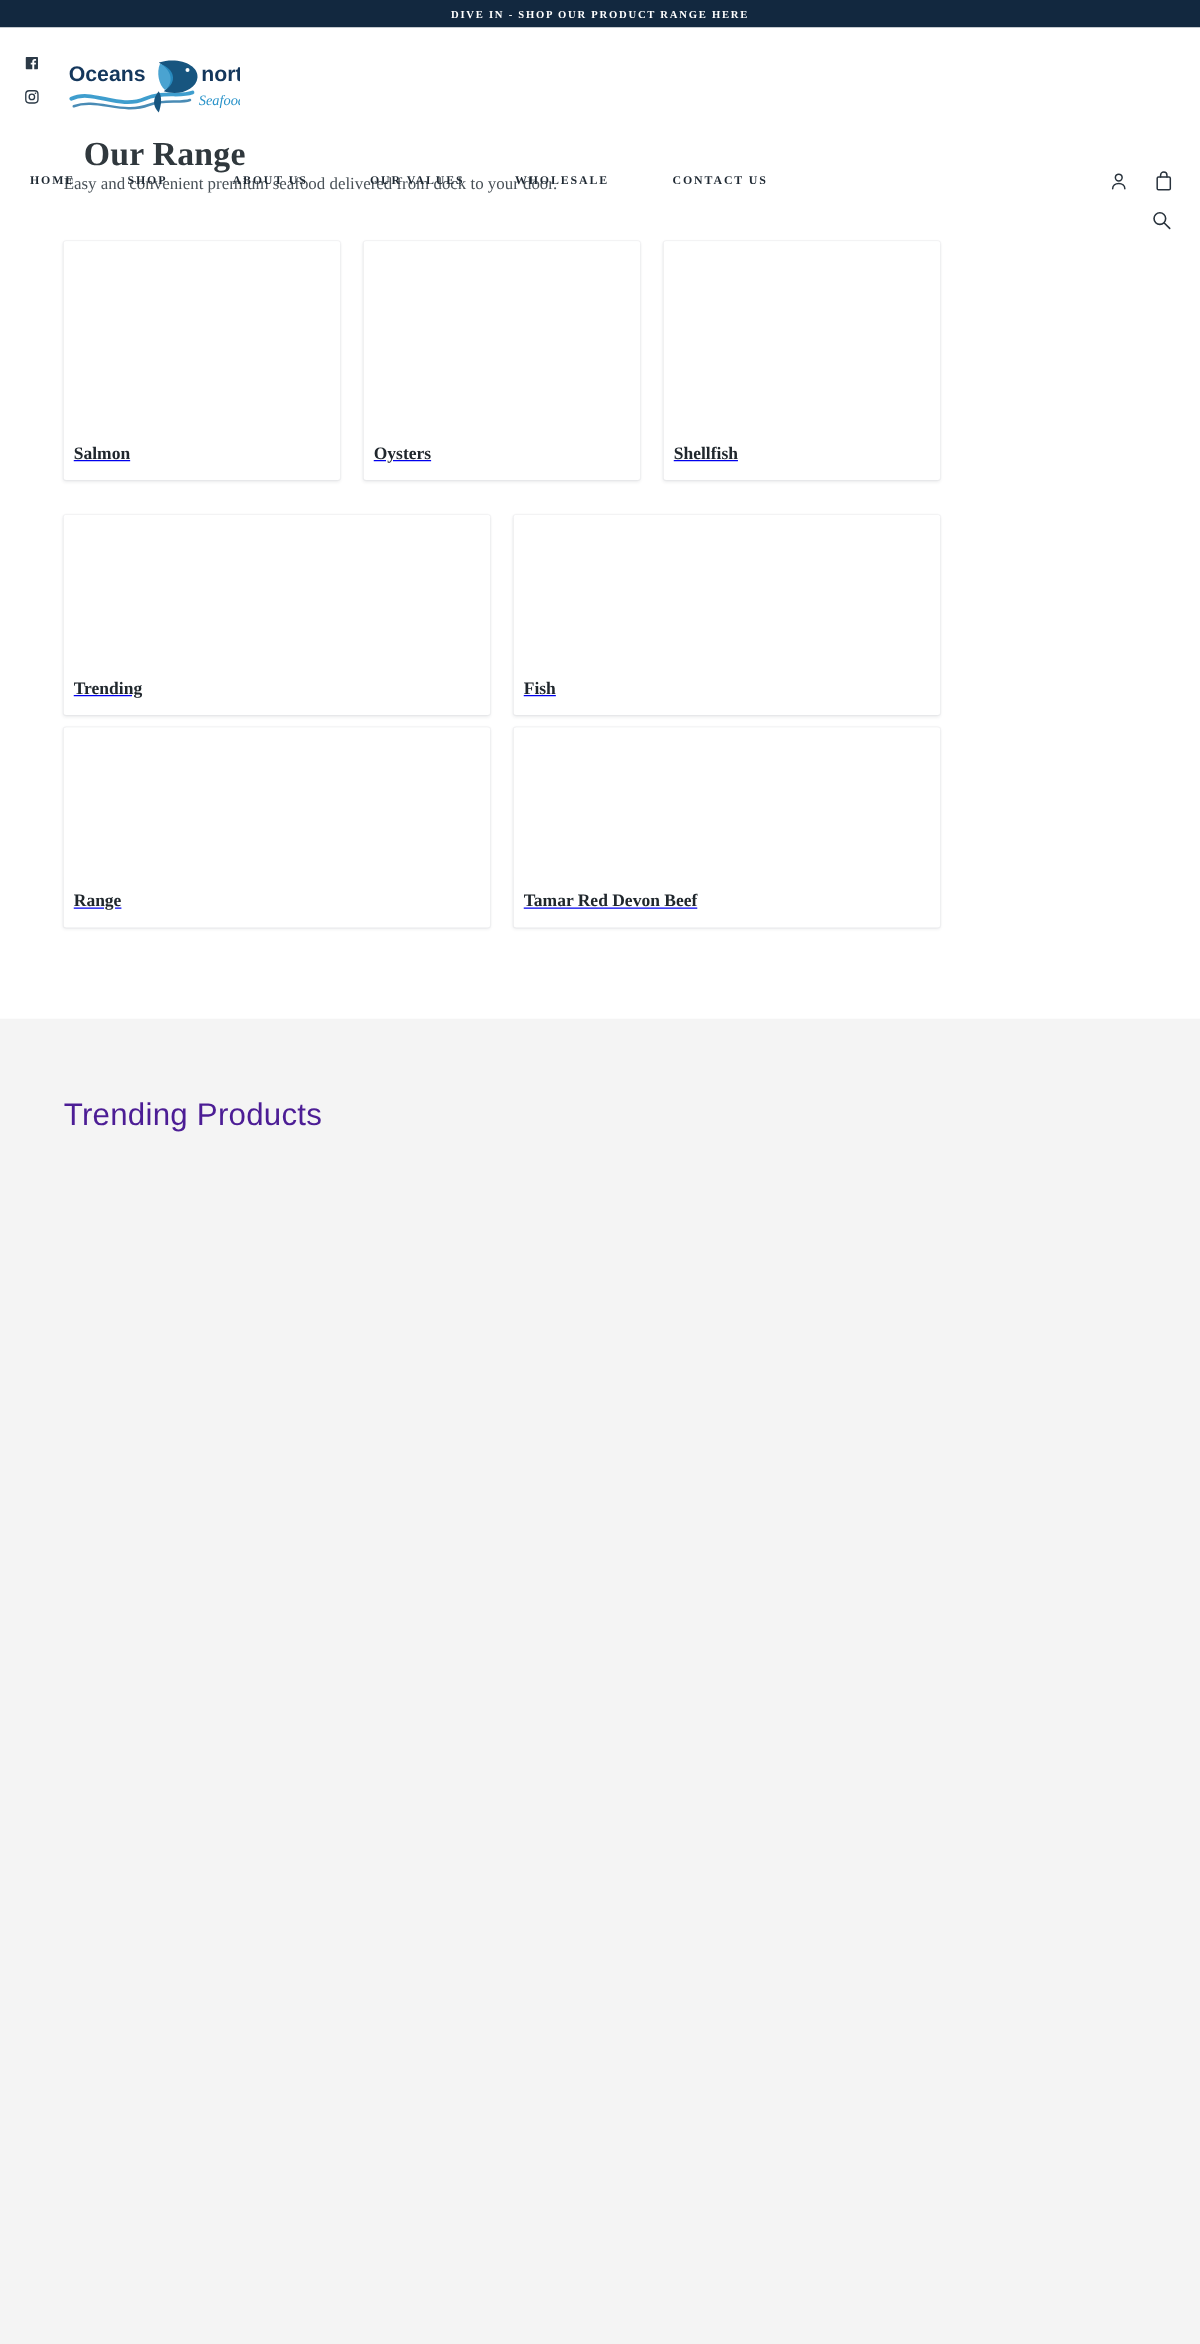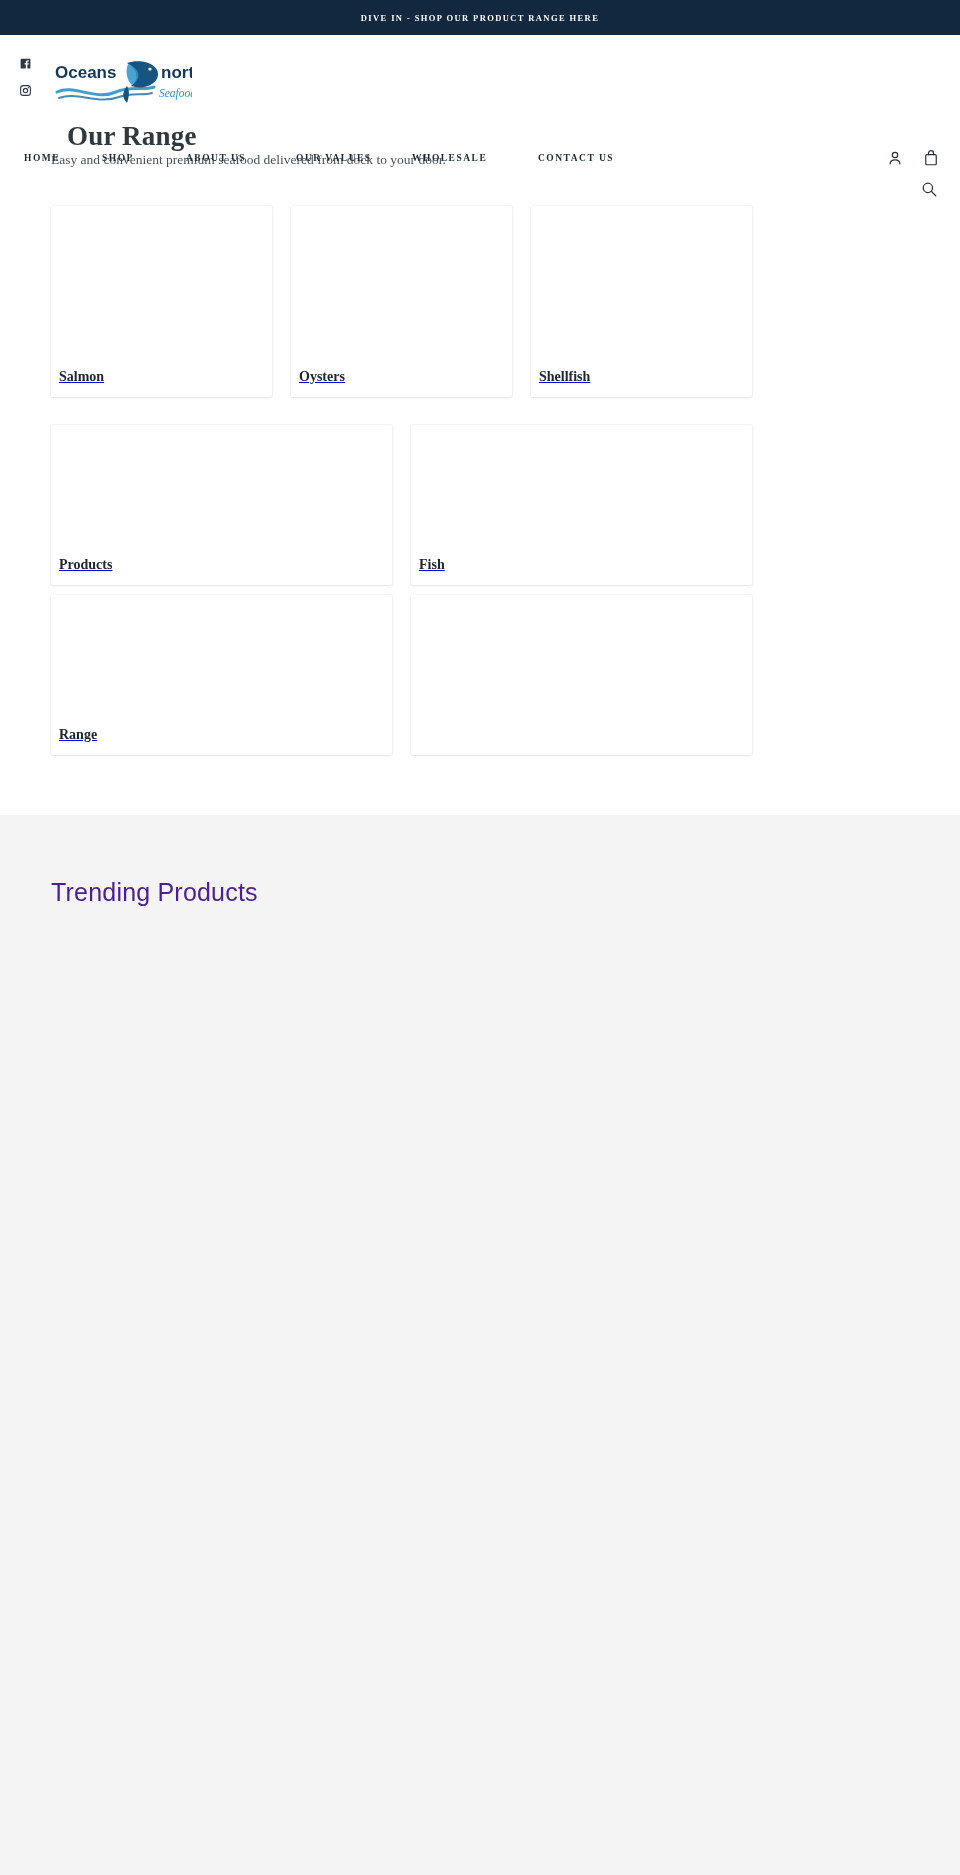--- a/index.html
+++ b/index.html
@@ -9,21 +9,21 @@
     height: 1875px;
     background: #ffffff;
     font-family: "Liberation Sans", sans-serif;
     color: #1f2933;
     overflow: hidden;
     position: relative;
   }
 
   
   .announce {
-    height: 35px;
+    height: 22px;
     background: #12283f;
     color: #ffffff;
     display: flex;
     align-items: center;
     justify-content: center;
     font-family: "Liberation Serif", serif;
     font-size: 8.5px;
     font-weight: bold;
     letter-spacing: 1.4px;
     text-transform: uppercase;
@@ -298,35 +298,36 @@
     </a>
     <a class="card card-3" href="#">
       <span class="thumb"></span>
       <span class="card-title">Shellfish</span>
     </a>
   </div>
 
   <div class="grid-row row-two">
     <a class="card card-2" href="#">
       <span class="thumb"></span>
-      <span class="card-title">Products</span>
+      <span class="card-title">Trending</span>
     </a>
     <a class="card card-2" href="#">
       <span class="thumb"></span>
       <span class="card-title">Fish</span>
     </a>
   </div>
 
   <div class="grid-row row-two-b">
     <a class="card card-2" href="#">
       <span class="thumb"></span>
       <span class="card-title">Range</span>
     </a>
     <a class="card card-2" href="#">
       <span class="thumb"></span>
+      <span class="card-title">Tamar Red Devon Beef</span>
     </a>
   </div>
 
 </section>
 
 <section class="trending">
   <h2 class="trending-title">Trending Products</h2>
   <div class="trending-grid"></div>
 </section>
 

